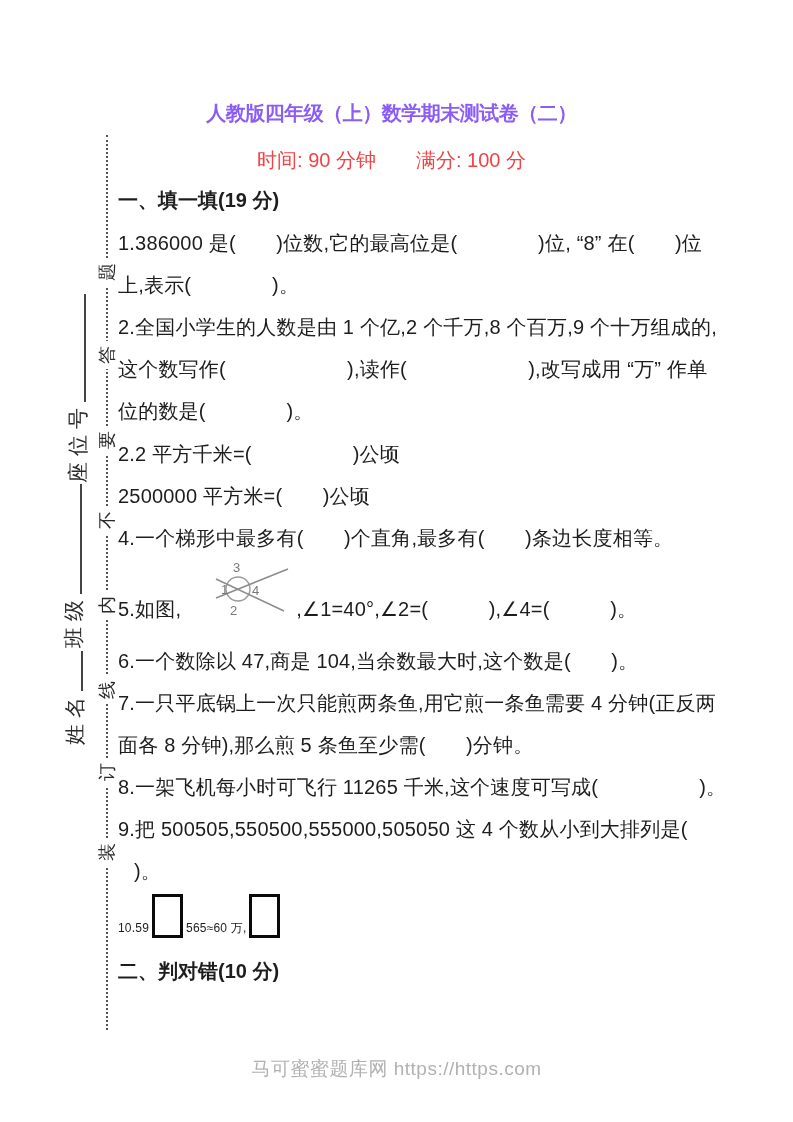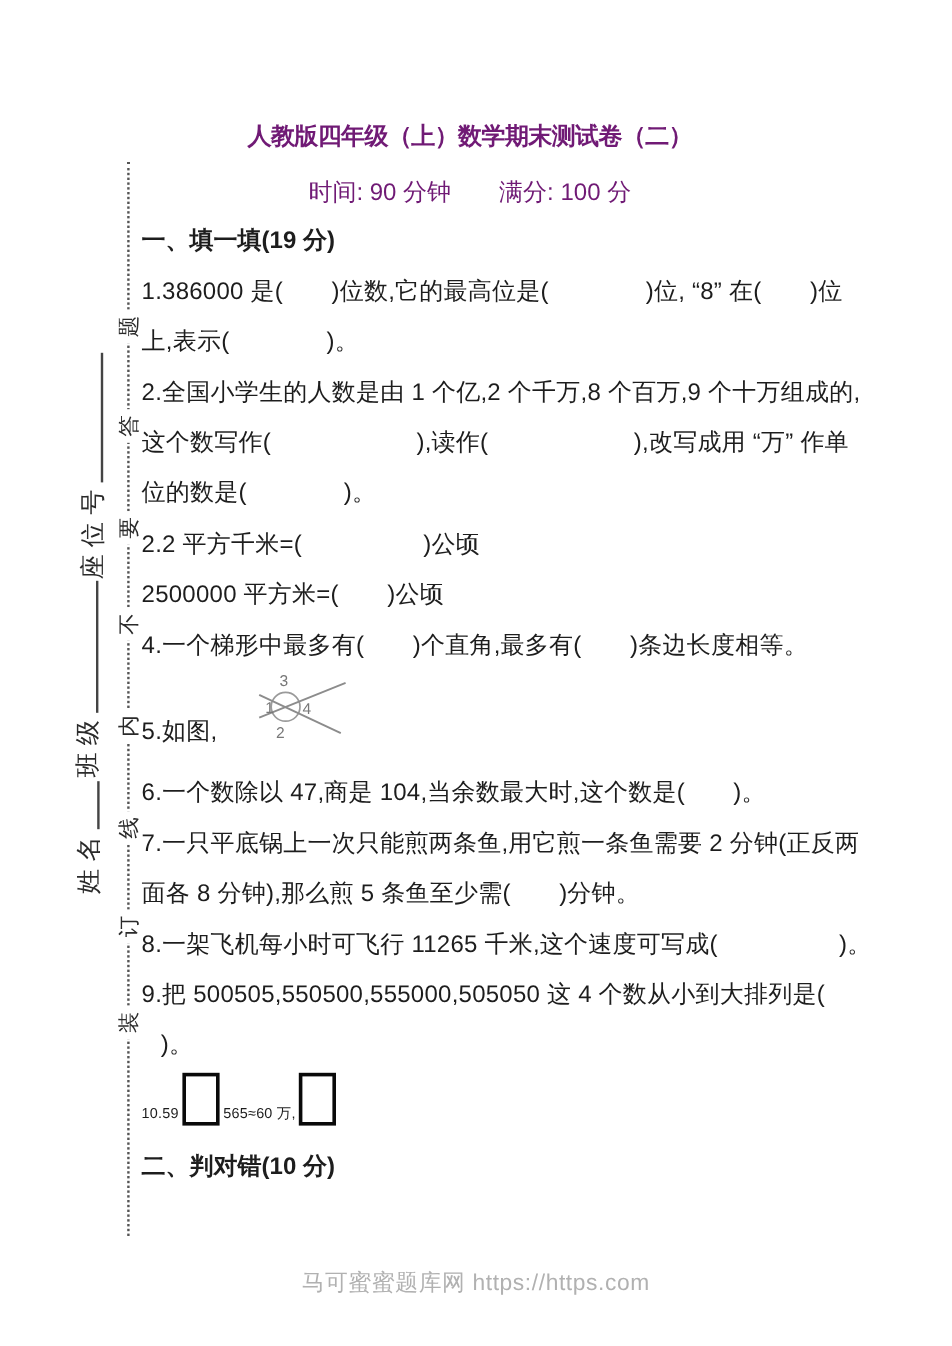--- a/index.html
+++ b/index.html
@@ -1,22 +1,22 @@
 <!DOCTYPE html>
 <html><head>
 <meta charset="utf-8">
 <style>
   html,body { margin:0; padding:0; }
   body {
     width:793px; height:1122px; background:#ffffff; position:relative;
     font-family:"Liberation Sans", sans-serif; color:#1d1d1d; overflow:hidden;
   }
   .center-wrap { position:absolute; left:50px; right:60px; text-align:center; }
-  .page-title { font-size:20px; font-weight:700; letter-spacing:-0.5px; color:#701a75; }
-  .subtitle { font-size:20px; color:#701a75; white-space:pre; }
+  .page-title { font-size:20px; font-weight:700; letter-spacing:-0.5px; color:#8b5cf6; }
+  .subtitle { font-size:20px; color:#ef4444; white-space:pre; }
   .heading { position:absolute; left:118px; font-size:20px; font-weight:700; white-space:pre; }
   .qline { position:absolute; left:118px; font-size:20px; line-height:22px; white-space:pre; letter-spacing:0.2px; }
   
   .dotted-line { position:absolute; left:106px; top:135px; height:895px; width:0; border-left:2px dotted #555; }
   .bind-char {
     position:absolute; left:93px; width:28px; height:26px; line-height:26px;
     text-align:center; font-size:18px; color:#2a2a2a; background:#ffffff;
     transform:rotate(-90deg);
   }
   .vlabel {
@@ -84,24 +84,25 @@
   <span class="qtext">5.如图,</span>
   <svg class="angle-svg" width="82" height="72" viewBox="0 0 82 72" xmlns="http://www.w3.org/2000/svg">
     <circle cx="24" cy="33" r="12" fill="none" stroke="#9a9a9a" stroke-width="1.4"></circle>
     <line x1="2" y1="23" x2="70" y2="55" stroke="#8c8c8c" stroke-width="1.6"></line>
     <line x1="2" y1="42" x2="74" y2="13" stroke="#8c8c8c" stroke-width="1.6"></line>
     <text x="19" y="16" font-size="13" fill="#787878">3</text>
     <text x="7" y="38" font-size="13" fill="#787878">1</text>
     <text x="38" y="39" font-size="13" fill="#787878">4</text>
     <text x="16" y="59" font-size="13" fill="#787878">2</text>
   </svg>
+  <span class="qtext">,∠1=40°,∠2=(　　　),∠4=(　　　)。</span>
 </div>
 
 <div class="qline" style="top:650px;">6.一个数除以 47,商是 104,当余数最大时,这个数是(　　)。</div>
-<div class="qline" style="top:692px;">7.一只平底锅上一次只能煎两条鱼,用它煎一条鱼需要 2 分钟(正反两</div>
+<div class="qline" style="top:692px;">7.一只平底锅上一次只能煎两条鱼,用它煎一条鱼需要 4 分钟(正反两</div>
 <div class="qline" style="top:734px;">面各 8 分钟),那么煎 5 条鱼至少需(　　)分钟。</div>
 <div class="qline" style="top:776px;">8.一架飞机每小时可飞行 11265 千米,这个速度可写成(　　　　　)。</div>
 <div class="qline" style="top:818px;">9.把 500505,550500,555000,505050 这 4 个数从小到大排列是(</div>
 <div class="qline" style="top:860px; left:134px;">)。</div>
 
 <div class="q10-row">
   <span class="qtext">10.59</span>
   <span class="ans-box"></span>
   <span class="qtext">565≈60 万,</span>
   <span class="ans-box"></span>

